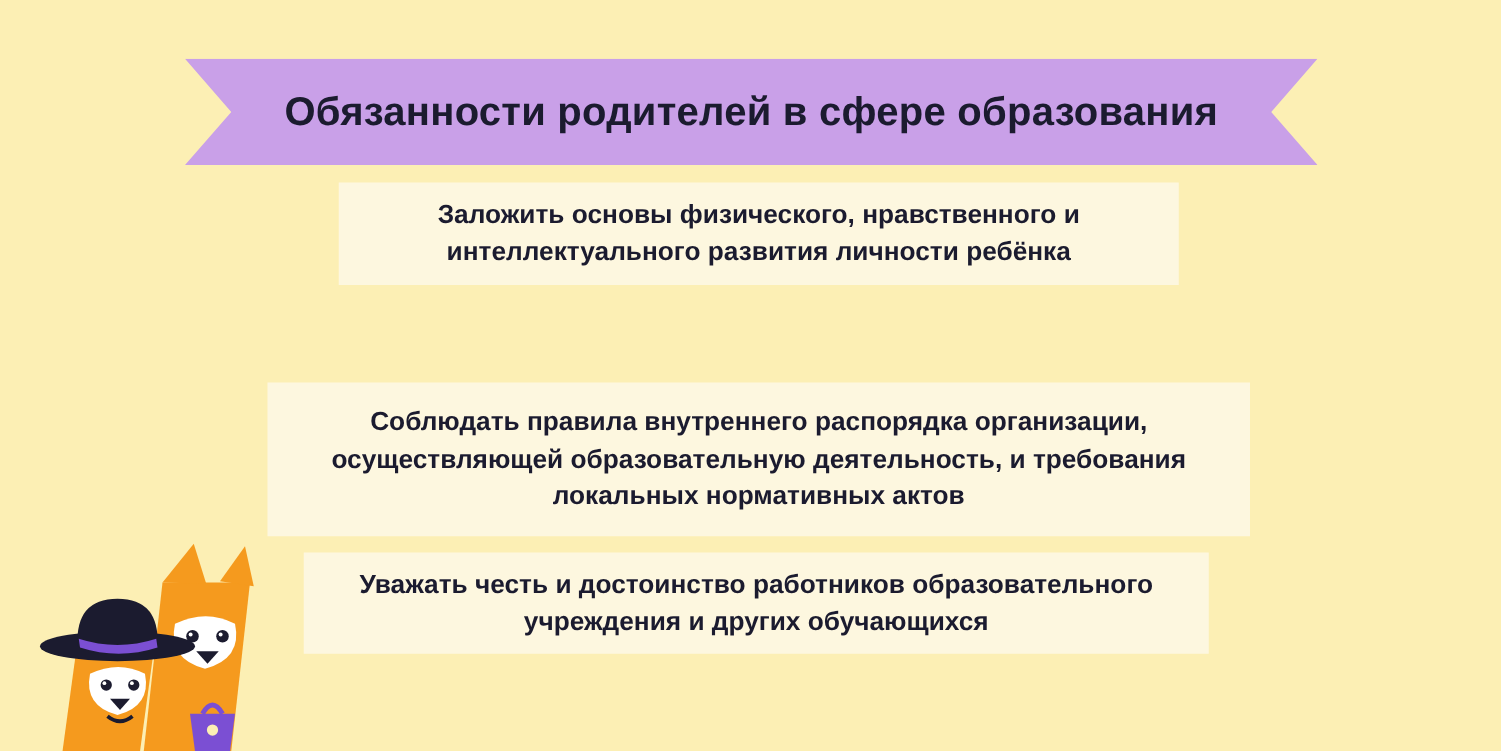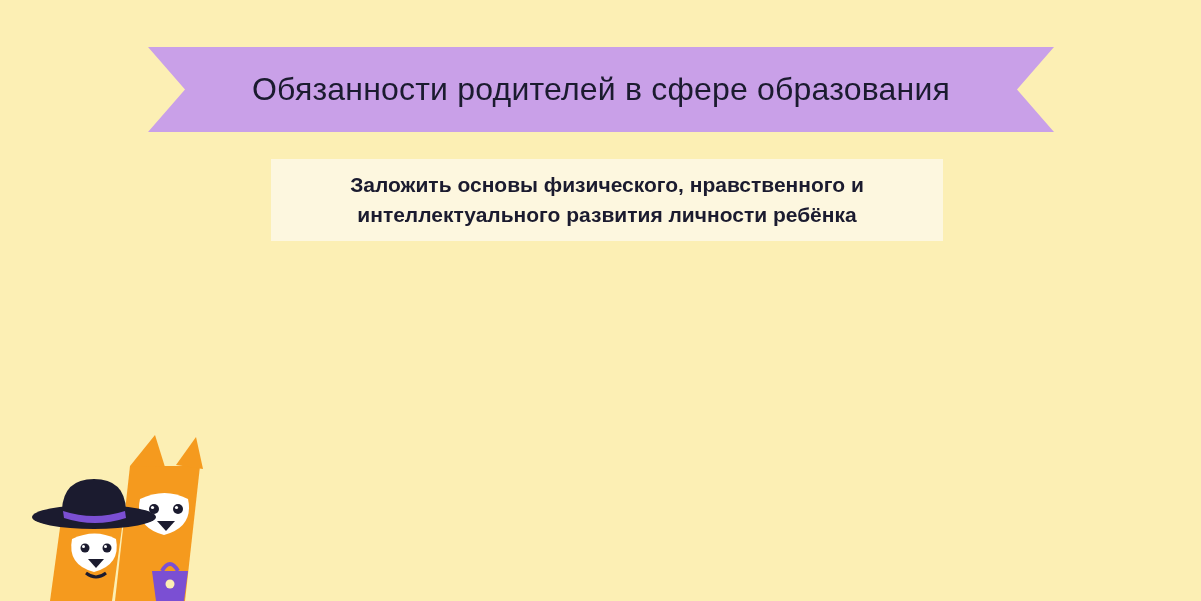--- a/index.html
+++ b/index.html
@@ -33,21 +33,21 @@
     position: absolute;
     inset: 0;
   }
   .title-text {
     position: absolute;
     inset: 0;
     display: flex;
     align-items: center;
     justify-content: center;
     font-size: 32px;
-    font-weight: normal;
+    font-weight: bold;
     color: #1B1B2F;
     letter-spacing: 0.2px;
     text-align: center;
     padding: 0 60px;
     box-sizing: border-box;
     line-height: 1.15;
   }
 
   
   .item {
@@ -56,21 +56,20 @@
     display: flex;
     align-items: center;
     justify-content: center;
     text-align: center;
     color: #1B1B2F;
     font-weight: bold;
     font-size: 21px;
     line-height: 1.42;
     box-sizing: border-box;
     padding: 8px 18px;
-    margin-top: 13px;
   }
   .item-1 { left: 271px; top: 146px;  width: 672px; height: 82px; }
   .item-2 { left: 259px; top: 246px;  width: 690px; height: 45px; }
   .item-3 { left: 214px; top: 306px;  width: 786px; height: 123px; }
   .item-4 { left: 243px; top: 442px;  width: 724px; height: 81px; }
 
   
   .foxes {
     position: absolute;
     left: 0;
@@ -89,21 +88,27 @@
       <polygon points="0,0 906,0 869,42.5 906,85 0,85 37,42.5" fill="#C9A0E8"></polygon>
     </svg>
     <div class="title-text">Обязанности родителей в сфере образования</div>
   </div>
 
   <div class="item item-1">
     <span>Заложить основы физического, нравственного и интеллектуального развития личности ребёнка</span>
   </div>
 
 
+  <div class="item item-3">
+    <span>Соблюдать правила внутреннего распорядка организации, осуществляющей образовательную деятельность, и требования локальных нормативных актов</span>
+  </div>
 
+  <div class="item item-4">
+    <span>Уважать честь и достоинство работников образовательного учреждения и других обучающихся</span>
+  </div>
 
   <div class="foxes">
     <svg viewBox="0 0 270 180" preserveAspectRatio="none" width="270" height="180">
 
       <g>
         <polygon points="130,45 200,45 185,180 115,180" fill="#F59A1E"></polygon>
         <polygon points="130,45 155,14 165,46" fill="#F59A1E"></polygon>
         <polygon points="176,44 196,16 203,48" fill="#F59A1E"></polygon>
 
         <path d="M140,78 q25,-12 48,0 q6,28 -24,36 q-30,-8 -24,-36 z" fill="#FFFFFF"></path>

